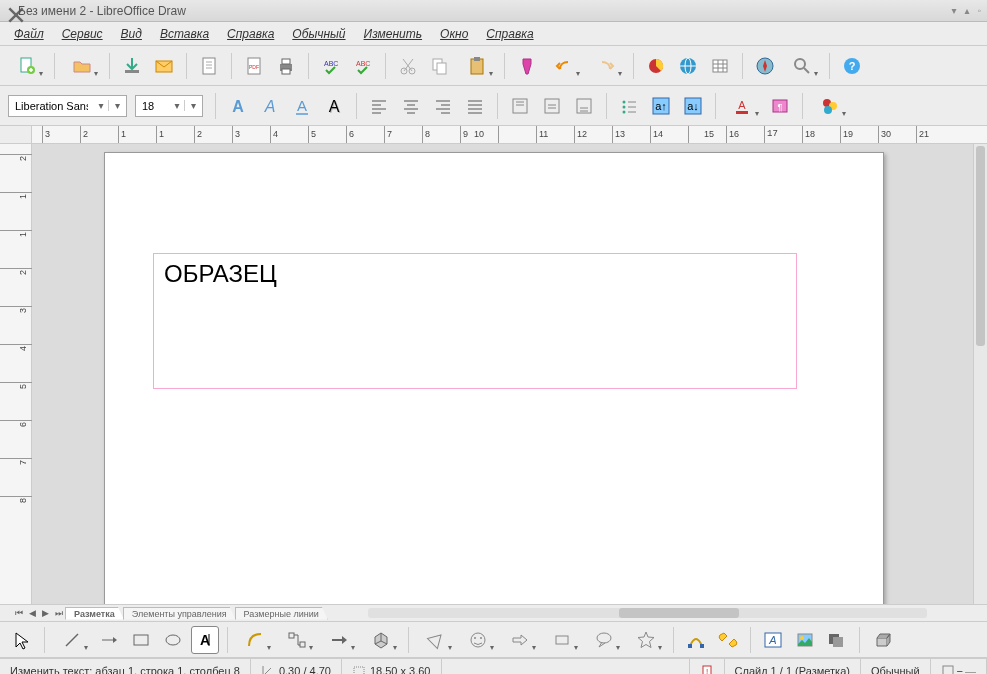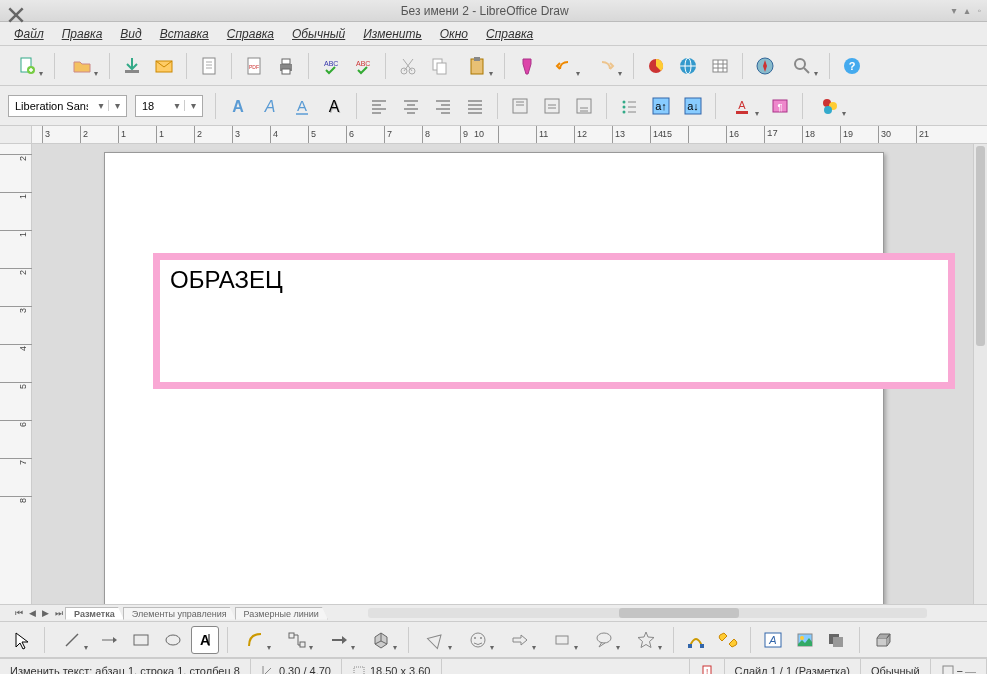--- a/index.html
+++ b/index.html
@@ -1,19 +1,19 @@
 <!DOCTYPE html>
 <html><head>
 <meta charset="utf-8">
 <style>
 * { box-sizing: border-box; margin: 0; padding: 0; }
 body { font-family: sans-serif; font-size: 12px; background: #dcdcdc; width: 987px; height: 674px; overflow: hidden; position: relative; }
 .titlebar { height: 22px; background: linear-gradient(#e8e8e8, #d8d8d8); border-bottom: 1px solid #bbb; display: flex; align-items: center; padding: 0 6px; }
 .titlebar .close { width: 12px; height: 12px; color: #666; cursor: pointer; }
-.titlebar .title { flex: 1; text-align: center; color: #555; font-size: 12px; }
+.titlebar .title { flex: 1; color: #555; font-size: 12px; }
 .titlebar .win-icons { display: flex; gap: 8px; }
 .titlebar .win-icons span { color: #888; font-size: 10px; cursor: pointer; }
 .menubar { height: 24px; background: #ededed; border-bottom: 1px solid #ccc; display: flex; align-items: center; padding: 0 6px; gap: 2px; }
 .menubar .menu { padding: 3px 8px; color: #333; cursor: pointer; font-style: italic; }
 .menubar .menu u { text-decoration: underline; }
 .toolbar { background: #ededed; border-bottom: 1px solid #ccc; display: flex; align-items: center; padding: 4px 8px; gap: 4px; min-height: 40px; }
 .tb-sep { width: 1px; height: 26px; background: #ccc; margin: 0 4px; }
 .tb-btn { width: 28px; height: 28px; display: flex; align-items: center; justify-content: center; border: 1px solid transparent; border-radius: 3px; cursor: pointer; position: relative; }
 .tb-btn.wide { width: 38px; }
 .tb-dd::after { content: '▾'; font-size: 8px; color: #666; position: absolute; right: 2px; bottom: 1px; }
@@ -27,21 +27,21 @@
 .ruler-corner { width: 32px; border-right: 1px solid #ccc; background: #ededed; }
 .hruler { flex: 1; background: #f5f5f5; position: relative; overflow: hidden; font-size: 9px; color: #444; }
 .hruler .tick { position: absolute; top: 0; height: 18px; border-left: 1px solid #999; }
 .hruler .lbl { position: absolute; top: 3px; }
 .workarea { display: flex; height: 460px; background: #dcdcdc; }
 .vruler { width: 32px; background: #f5f5f5; border-right: 1px solid #ccc; position: relative; font-size: 9px; color: #444; }
 .vruler .tick { position: absolute; left: 0; width: 32px; border-top: 1px solid #999; }
 .vruler .lbl { position: absolute; left: 18px; writing-mode: vertical-rl; transform: rotate(180deg); }
 .canvas-wrap { flex: 1; position: relative; overflow: hidden; background: #dcdcdc; }
 .page { position: absolute; left: 72px; top: 8px; width: 780px; height: 560px; background: #fff; box-shadow: 2px 2px 4px rgba(0,0,0,0.25); border: 1px solid #999; }
-.text-box { position: absolute; left: 48px; top: 100px; width: 802px; height: 136px; border: 7px solid #f9a8d4; background: #fff; padding: 6px 10px; }
+.text-box { position: absolute; left: 48px; top: 100px; width: 644px; height: 136px; border: 1px solid #f9a8d4; background: #fff; padding: 6px 10px; }
 .text-box .txt { font-family: "Liberation Sans", Arial, sans-serif; font-size: 24px; color: #000; }
 .vscroll { width: 14px; background: #e8e8e8; border-left: 1px solid #ccc; position: relative; }
 .vscroll .thumb { position: absolute; top: 2px; left: 2px; right: 2px; height: 200px; background: #c4c4c4; border-radius: 3px; }
 .tabs-row { height: 18px; background: #ededed; border-top: 1px solid #ccc; border-bottom: 1px solid #ccc; display: flex; align-items: center; padding-left: 12px; gap: 0; font-size: 9px; color: #666; }
 .tabs-row .nav { padding: 0 3px; cursor: pointer; }
 .tabs-row .tab { padding: 1px 8px; border: 1px solid #bbb; border-bottom: none; background: #f5f5f5; margin-left: -1px; cursor: pointer; clip-path: polygon(0 0, calc(100% - 6px) 0, 100% 100%, 0 100%); }
 .tabs-row .scroll-h { flex: 1; margin: 0 60px 0 40px; height: 10px; background: #e0e0e0; border-radius: 3px; position: relative; }
 .tabs-row .scroll-h .th { position: absolute; left: 45%; width: 120px; height: 10px; background: #c4c4c4; border-radius: 3px; }
 .bottom-toolbar { height: 36px; background: #ededed; border-bottom: 1px solid #ccc; display: flex; align-items: center; padding: 0 8px; gap: 4px; }
 .statusbar { height: 24px; background: #ededed; display: flex; align-items: center; font-size: 11px; color: #333; border-top: 1px solid #ccc; }
@@ -62,21 +62,21 @@
   <span class="title">Без имени 2 - LibreOffice Draw</span>
   <div class="win-icons">
     <span>▾</span>
     <span>▴</span>
     <span>◦</span>
   </div>
 </div>
 
 <div class="menubar">
   <span class="menu"><u>Файл</u></span>
-  <span class="menu"><u>Правка</u></span>
+  <span class="menu"><u>Сервис</u></span>
   <span class="menu"><u>Вид</u></span>
   <span class="menu"><u>Вставка</u></span>
   <span class="menu"><u>Справка</u></span>
   <span class="menu"><u>Обычный</u></span>
   <span class="menu"><u>Изменить</u></span>
   <span class="menu"><u>Окно</u></span>
   <span class="menu"><u>Справка</u></span>
 </div>
 
 <div class="toolbar">
@@ -367,21 +367,21 @@
       <div class="lbl" style="left: 442px;">10</div>
       <div class="tick" style="left: 504px;"></div>
       <div class="lbl" style="left: 507px;">11</div>
       <div class="tick" style="left: 542px;"></div>
       <div class="lbl" style="left: 545px;">12</div>
       <div class="tick" style="left: 580px;"></div>
       <div class="lbl" style="left: 583px;">13</div>
       <div class="tick" style="left: 618px;"></div>
       <div class="lbl" style="left: 621px;">14</div>
       <div class="tick" style="left: 656px;"></div>
-      <div class="lbl" style="left: 630px;">15</div>
+      <div class="lbl" style="left: 672px;">15</div>
       <div class="tick" style="left: 694px;"></div>
       <div class="lbl" style="left: 697px;">16</div>
       <div class="tick" style="left: 732px;"></div>
       <div class="lbl" style="left: 735px; font-family: Liberation Mono, monospace;">17</div>
       <div class="tick" style="left: 770px;"></div>
       <div class="lbl" style="left: 773px;">18</div>
       <div class="tick" style="left: 808px;"></div>
       <div class="lbl" style="left: 811px;">19</div>
       <div class="tick" style="left: 846px;"></div>
       <div class="lbl" style="left: 849px;">30</div>

